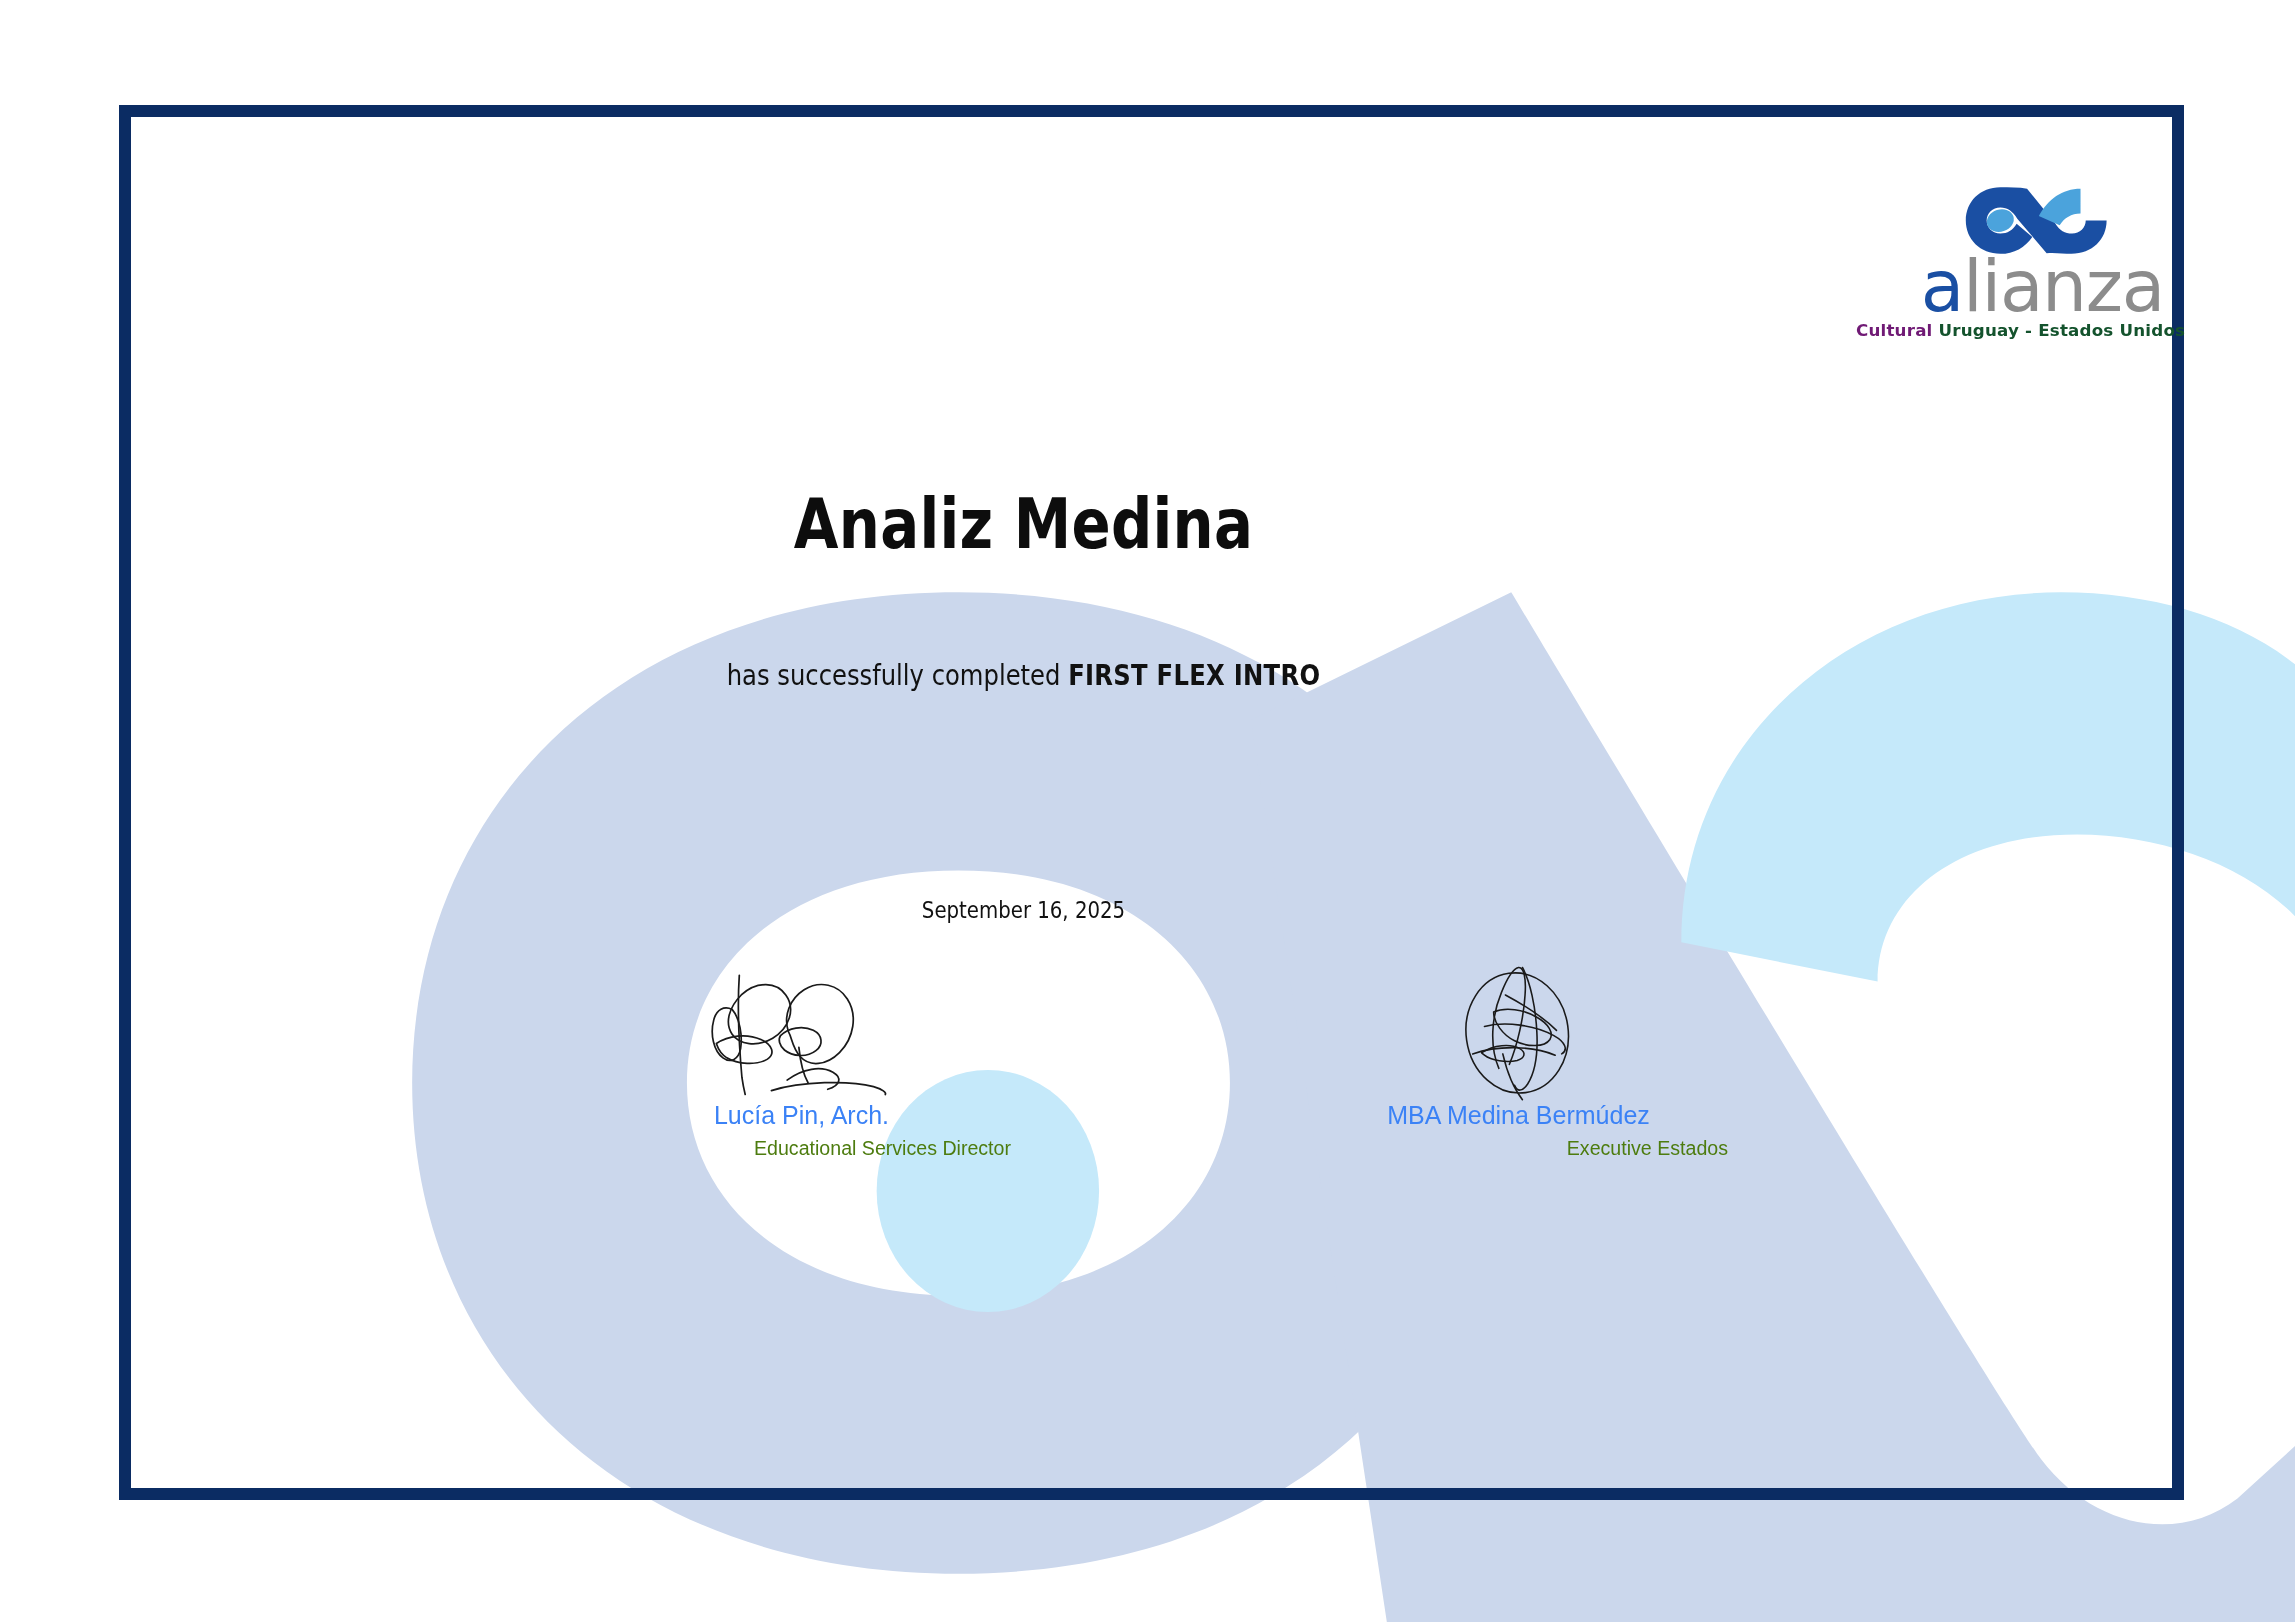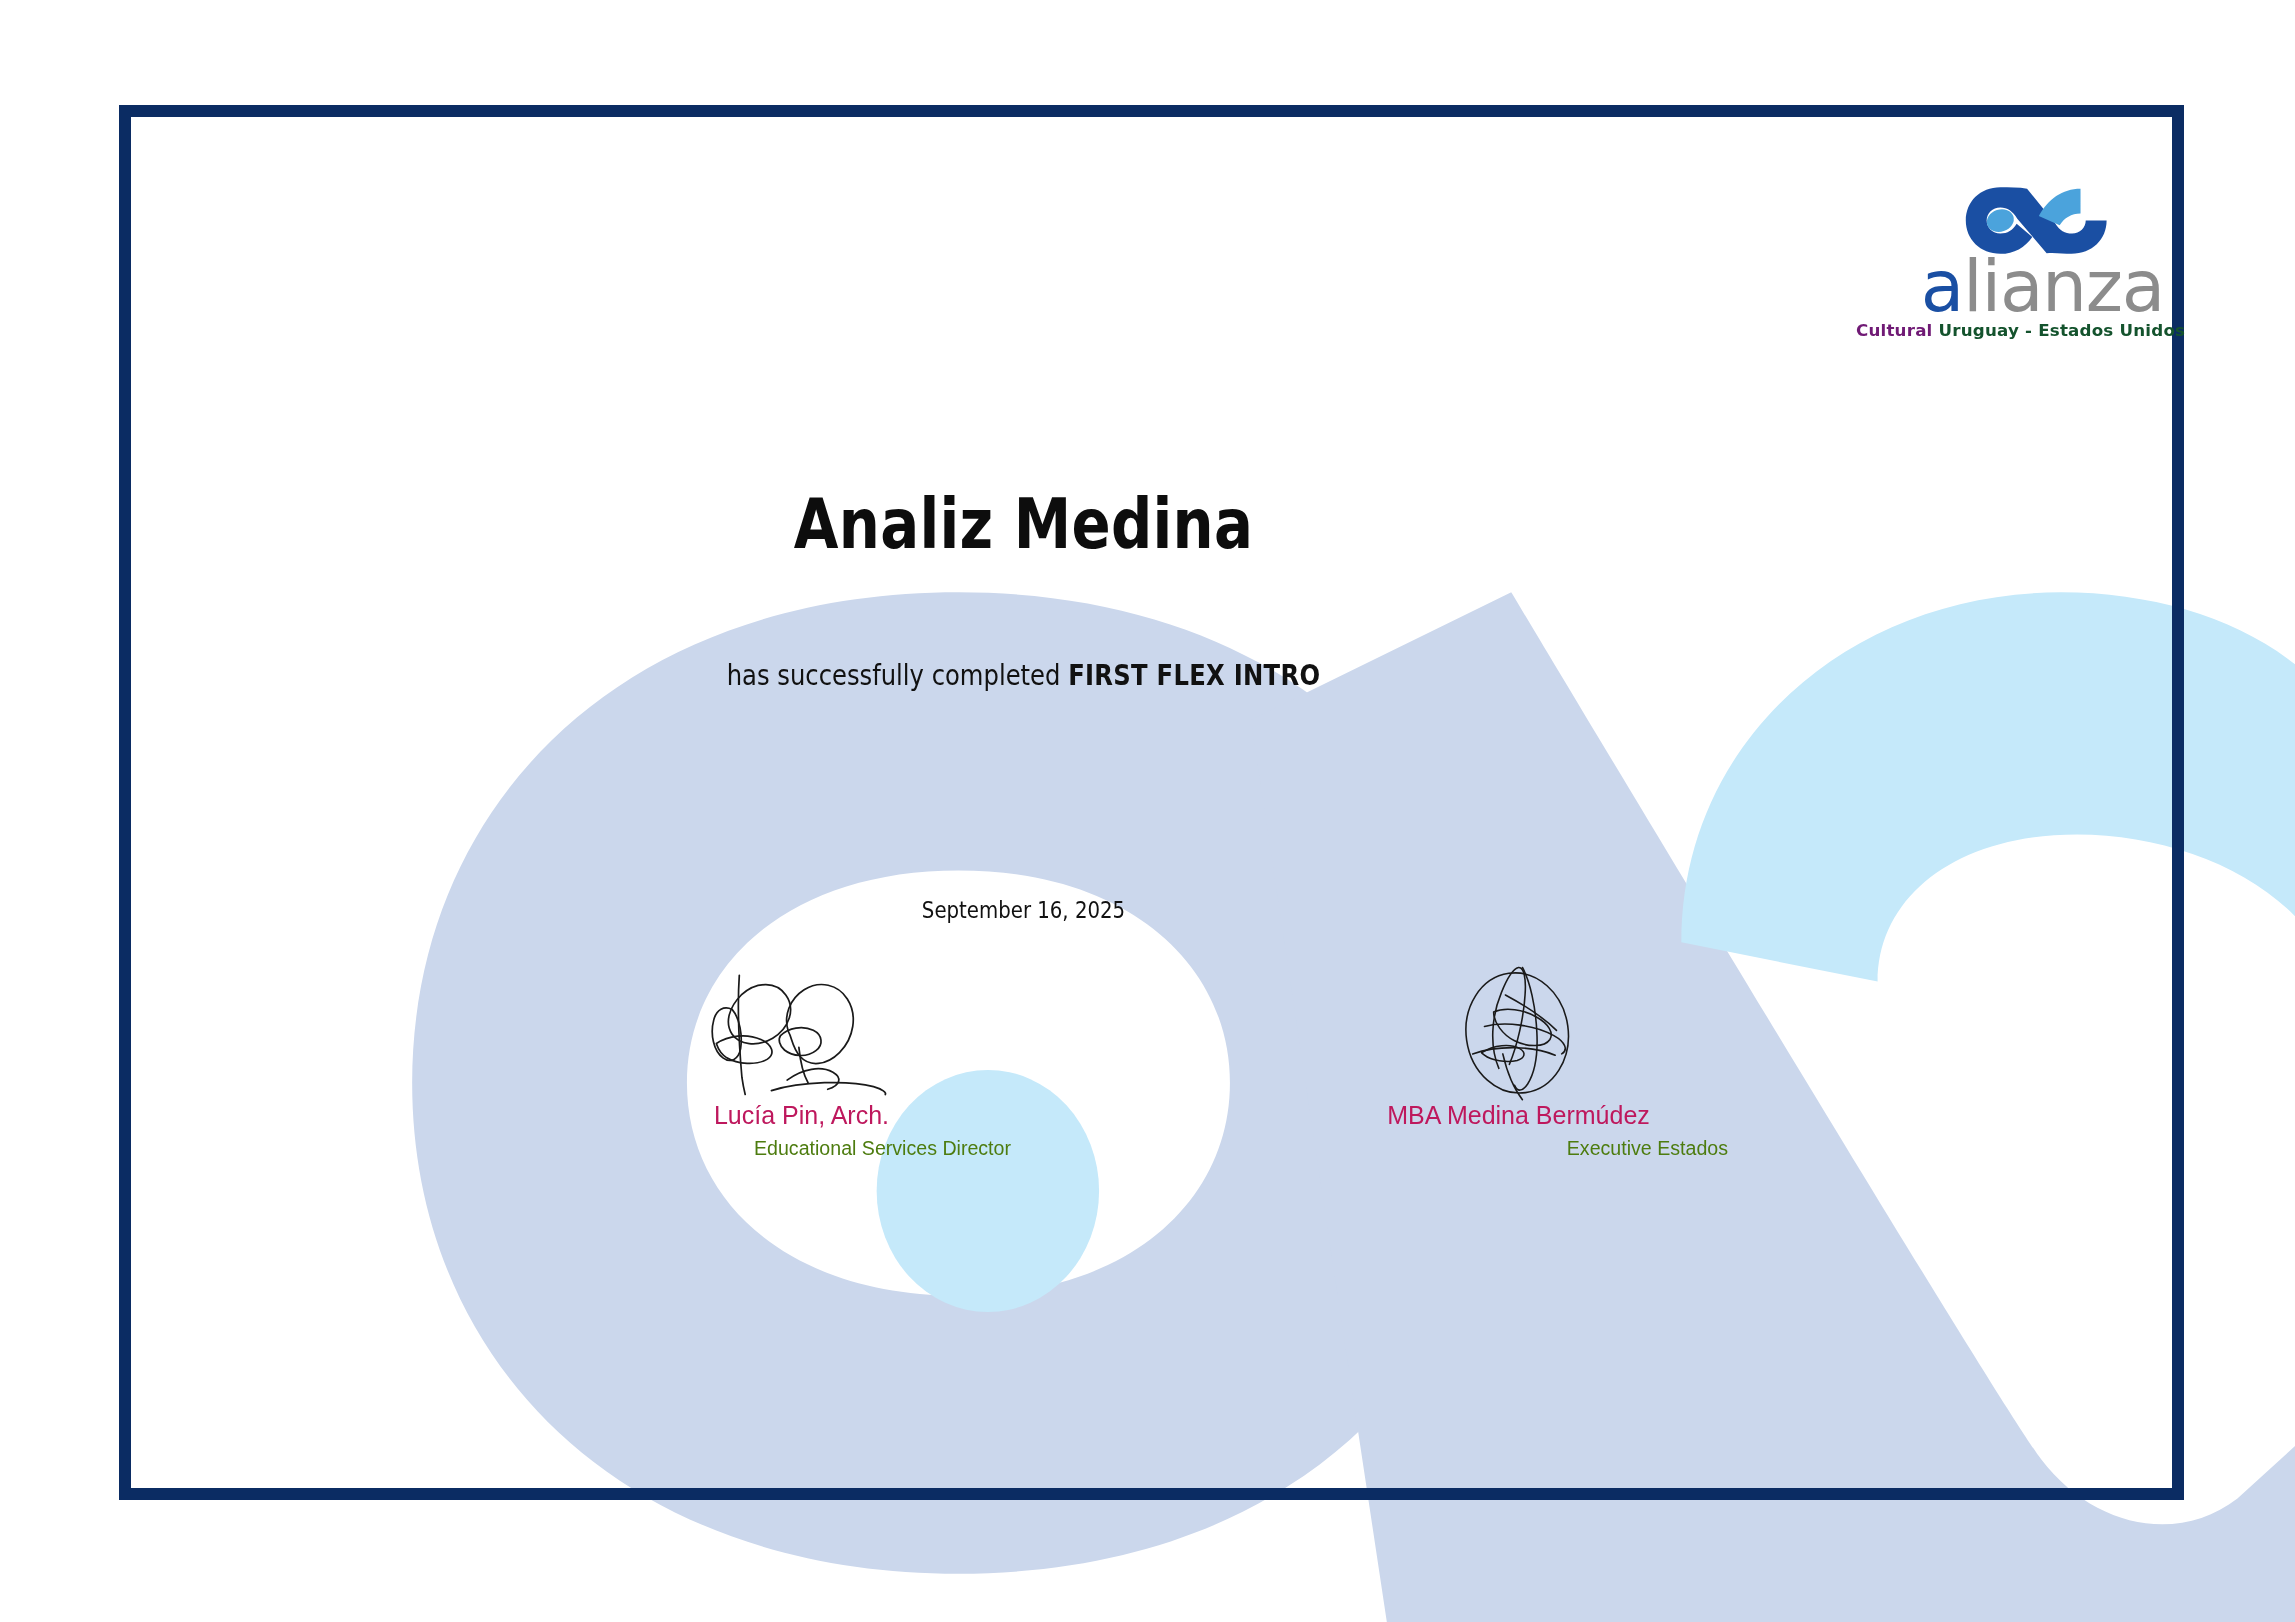--- a/index.html
+++ b/index.html
@@ -142,21 +142,21 @@
     text-align: center;
   }
   #sig-left  { left: 592px;  top: 949px; }
   #sig-right { left: 1309px; top: 949px; }
 
   .sig-img { width: 419px; height: 164px; display: block; }
 
   .sig-name {
     font-family: "Liberation Sans", "DejaVu Sans", sans-serif;
     font-size: 25px;
-    color: #be185d;
+    color: #3b82f6;
     margin-top: -11.8px;
     white-space: nowrap;
   }
   .sig-title {
     font-family: "Liberation Sans", "DejaVu Sans", sans-serif;
     font-size: 19.6px;
     color: #4d7c0f;
     margin-top: 6.5px;
     white-space: nowrap;
     text-align: right;

